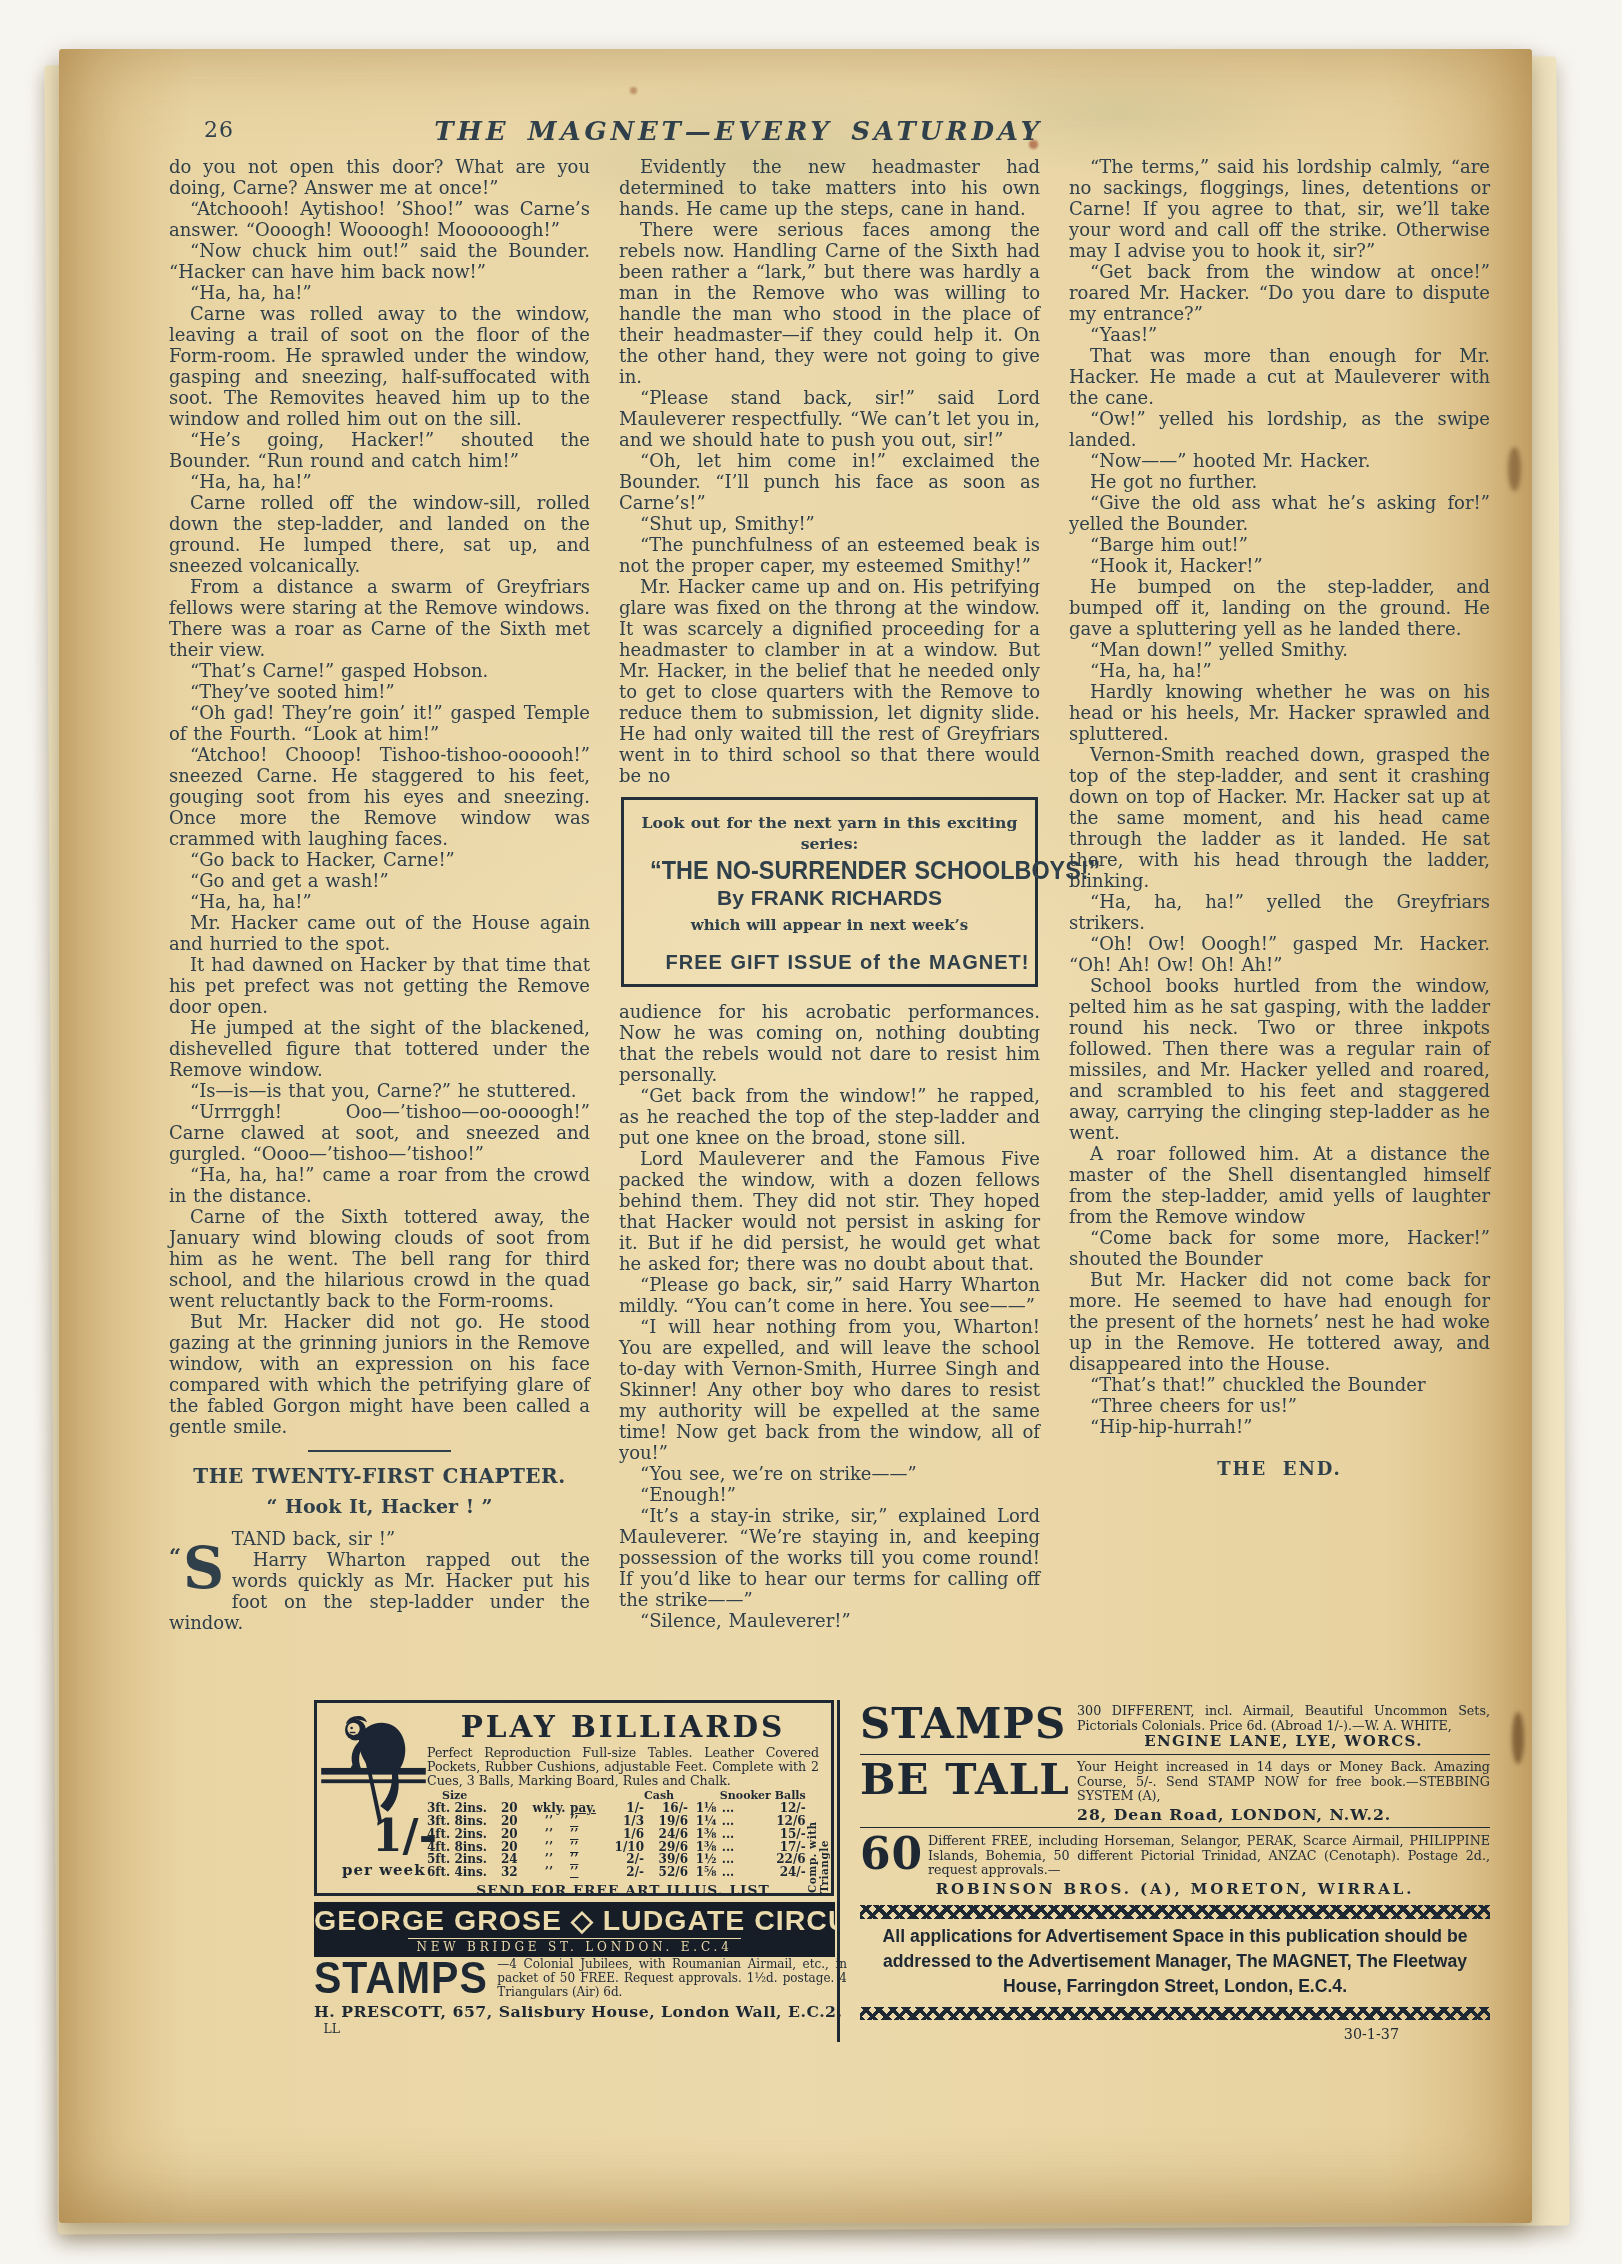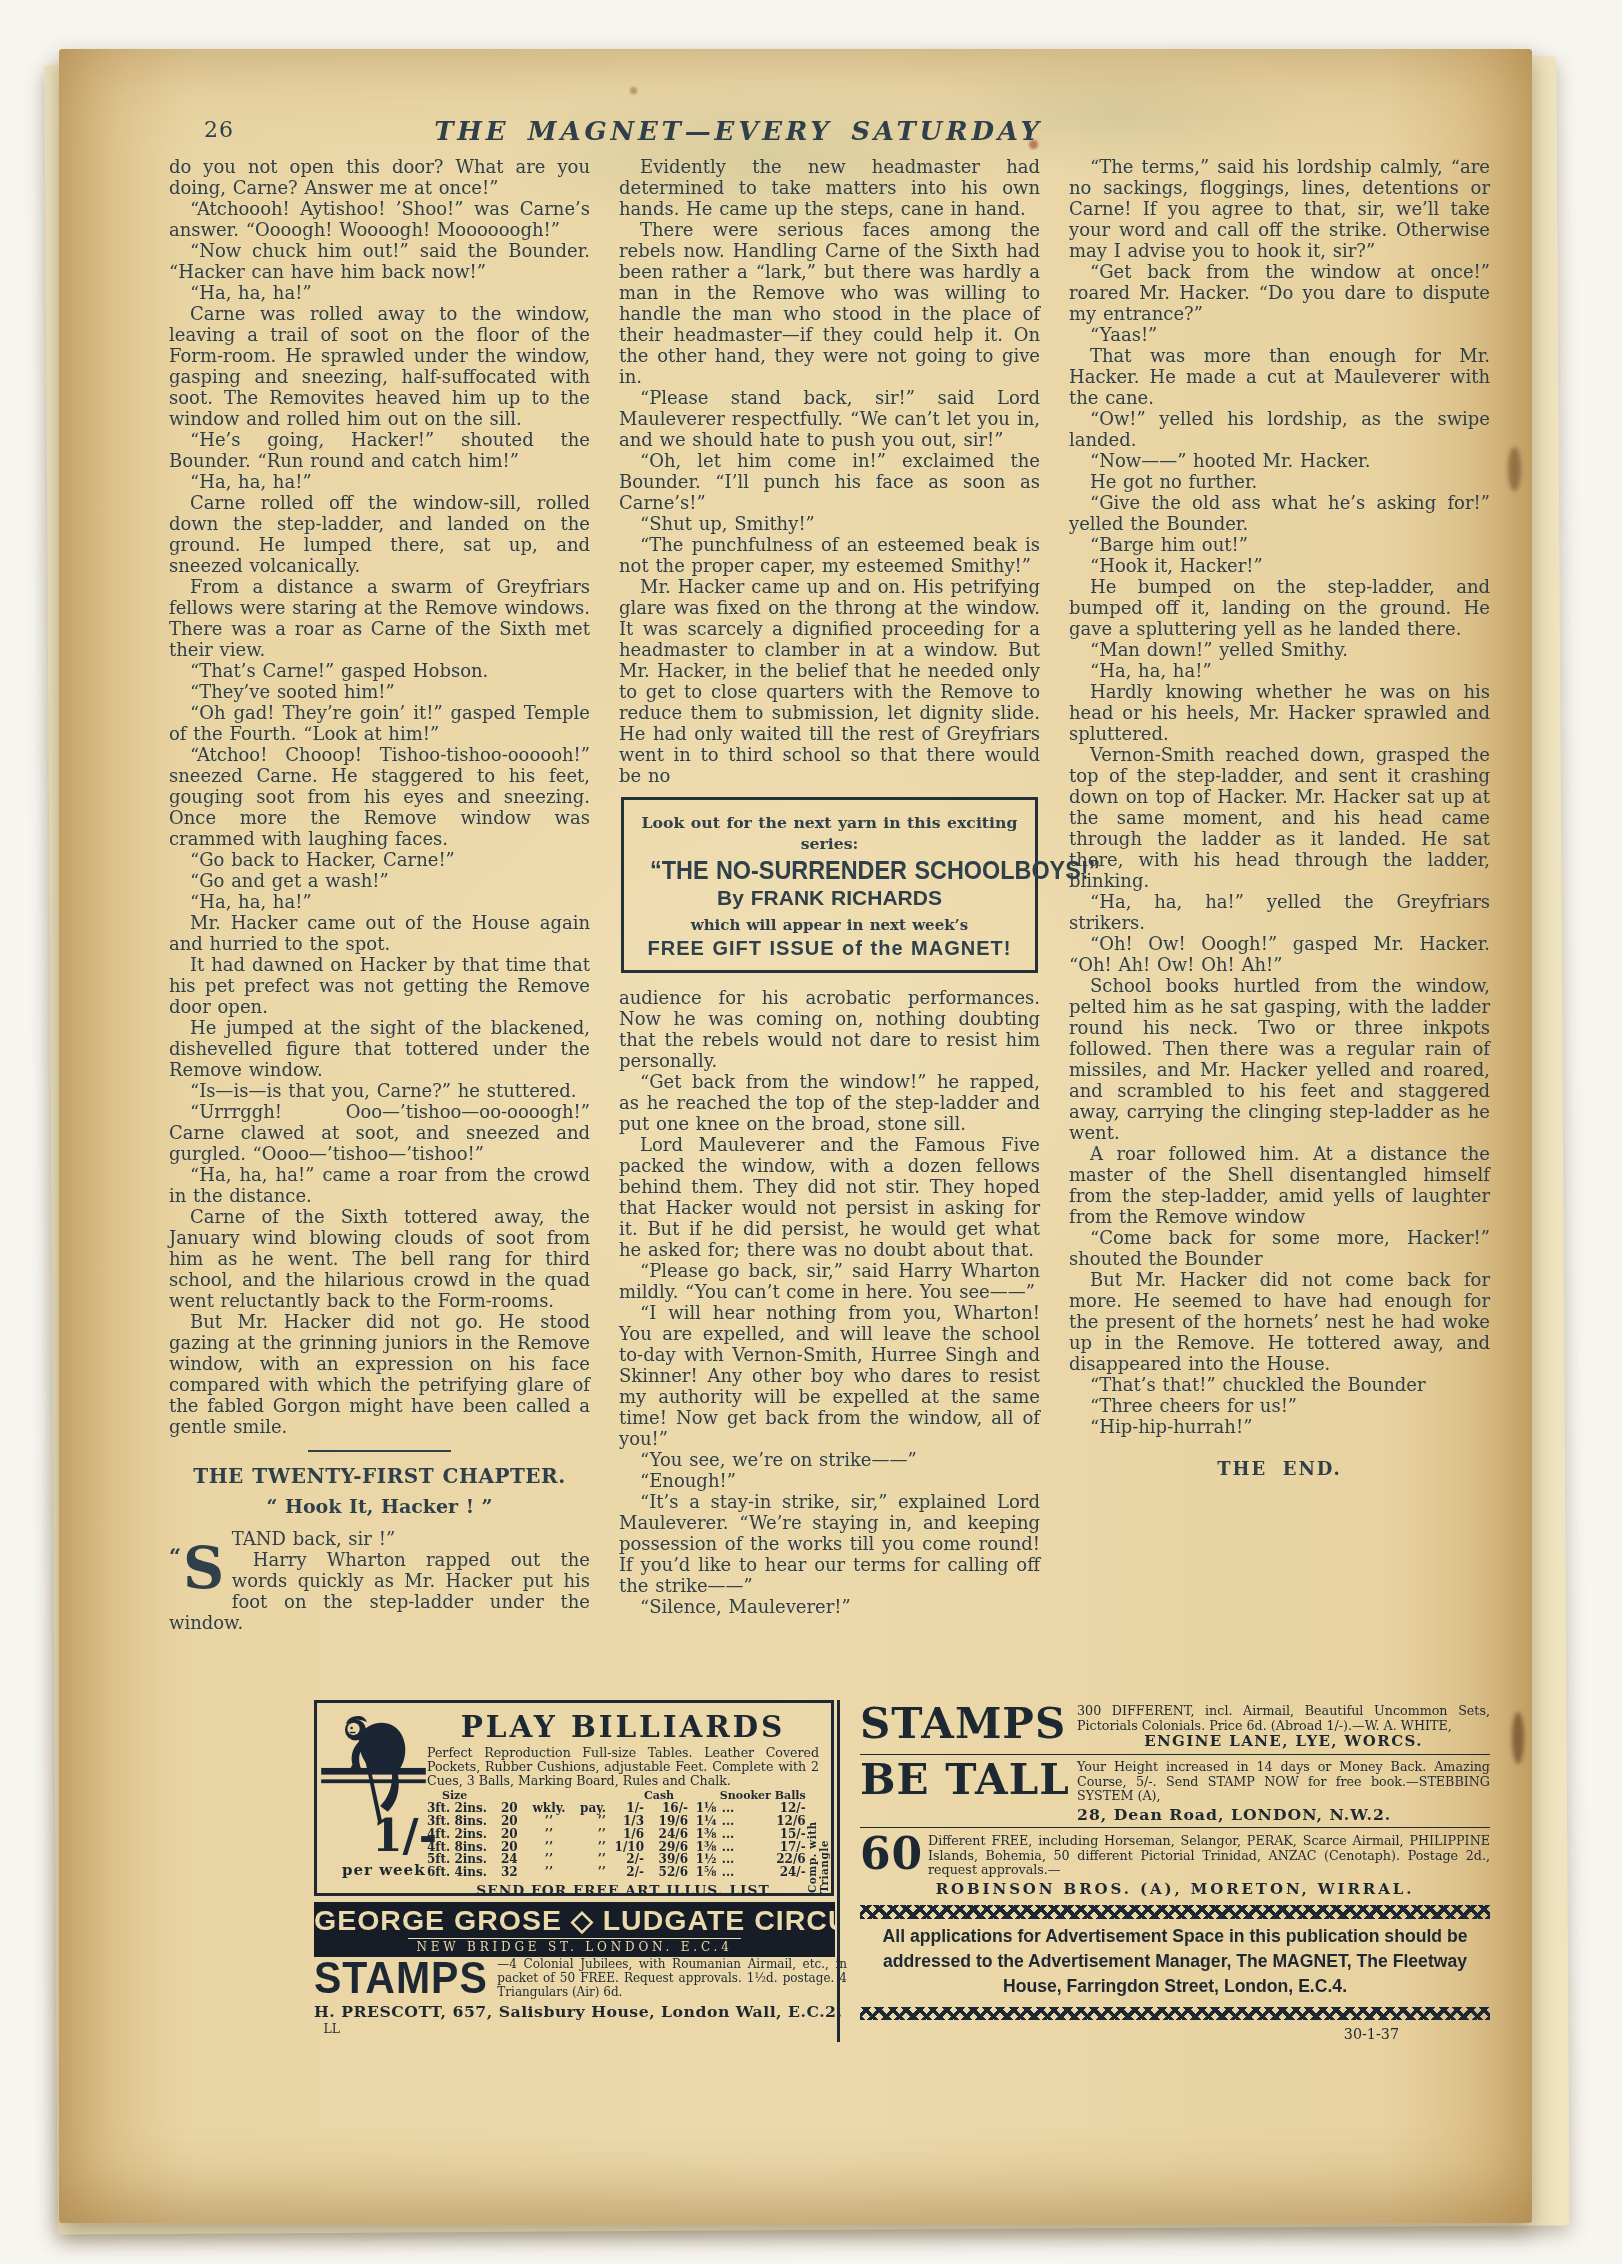--- a/index.html
+++ b/index.html
@@ -32,42 +32,42 @@
   .dc{float:left;font-size:57px;line-height:48px;font-weight:bold;padding:3.8px 7.6px 0 0;}
   .dc-q{font-size:21px;vertical-align:25px;font-weight:bold;margin-right:1.9px;}
   .dc-line1{display:block;}
   .dc-rest{display:block;text-indent:21px;}
   .promo{border:3.8px solid #25313a;padding:11.4px 5.7px 11.4px;margin:11.4px 1.9px 13.3px;text-align:center;}
   .promo-l1{font-weight:bold;font-size:15.7px;}
   .promo-l2{font-family:"Liberation Sans",sans-serif;font-weight:bold;font-size:26px;margin-top:6.7px;
     transform:scaleX(.9);transform-origin:center;white-space:nowrap;}
   .promo-l3{font-family:"Liberation Sans",sans-serif;font-weight:bold;font-size:21px;margin-top:5.7px;}
   .promo-l4{font-weight:bold;font-size:15px;margin-top:6.7px;}
-  .promo-l5{font-family:"Liberation Sans",sans-serif;font-weight:bold;font-size:20px;letter-spacing:1px;margin-top:2px;}
+  .promo-l5{font-family:"Liberation Sans",sans-serif;font-weight:bold;font-size:20px;letter-spacing:1px;margin-top:16px;text-align:right;}
   .the-end{text-align:center;font-weight:bold;font-size:18px;letter-spacing:1.9px;word-spacing:7.6px;margin-top:21px;}
   
   .ads{color:#1d2833;}
   .billiards{position:absolute;left:255px;top:1651px;width:514px;height:190px;border:3.8px solid #1d2833;}
   .bill-fig{position:absolute;left:3.8px;top:5.7px;}
   .bill-price{position:absolute;left:55px;top:107px;font-size:44px;font-weight:bold;}
   .bill-per{position:absolute;left:25px;top:158px;font-size:15px;font-weight:bold;letter-spacing:1px;}
   .bill-right{position:absolute;left:110px;top:5.7px;width:392px;}
   .bill-title{font-weight:bold;font-size:29.5px;letter-spacing:2.9px;text-align:center;white-space:nowrap;}
   .bill-desc{font-size:12.6px;line-height:14.3px;text-align:justify;margin-top:1.9px;}
   .bhead{display:flex;font-weight:bold;font-size:11px;margin-top:1px;}
   .bhead .h1{width:202px;padding-left:15px;}
   .bhead .h2{width:44px;}
   .bhead .h3{flex:1;text-align:right;padding-right:13.3px;}
   .btable{font-weight:bold;font-size:12px;line-height:12.7px;}
   .brow{display:flex;}
   .brow span{display:block;}
   .c-size{width:74px;}
   .c-wt{width:27px;}
   .c-d1{width:42px;text-align:center;}
-  .c-d2{width:36px;text-align:right;}
+  .c-d2{width:36px;text-align:left;text-decoration:underline;}
   .c-wk{width:38px;text-align:right;}
   .c-cash{width:44px;text-align:right;}
   .c-ball{width:28.5px;text-align:right;}
   .c-dots{width:23px;text-align:center;}
   .c-snk{flex:1;text-align:right;padding-right:13.3px;}
   .bill-send{font-weight:bold;font-size:13.8px;letter-spacing:1px;text-align:center;margin-top:2.9px;}
   .bill-vert{position:absolute;right:1px;top:74px;writing-mode:vertical-rl;transform:rotate(180deg);
     font-size:10.5px;font-weight:bold;letter-spacing:0.5px;}
   .grose{position:absolute;left:255px;top:1853px;width:521px;background:#161d27;color:#ead9ab;text-align:center;padding:1.9px 0 2.9px;}
   .grose-main{font-family:"Liberation Sans",sans-serif;font-weight:bold;font-size:28.5px;letter-spacing:1px;white-space:nowrap;}

